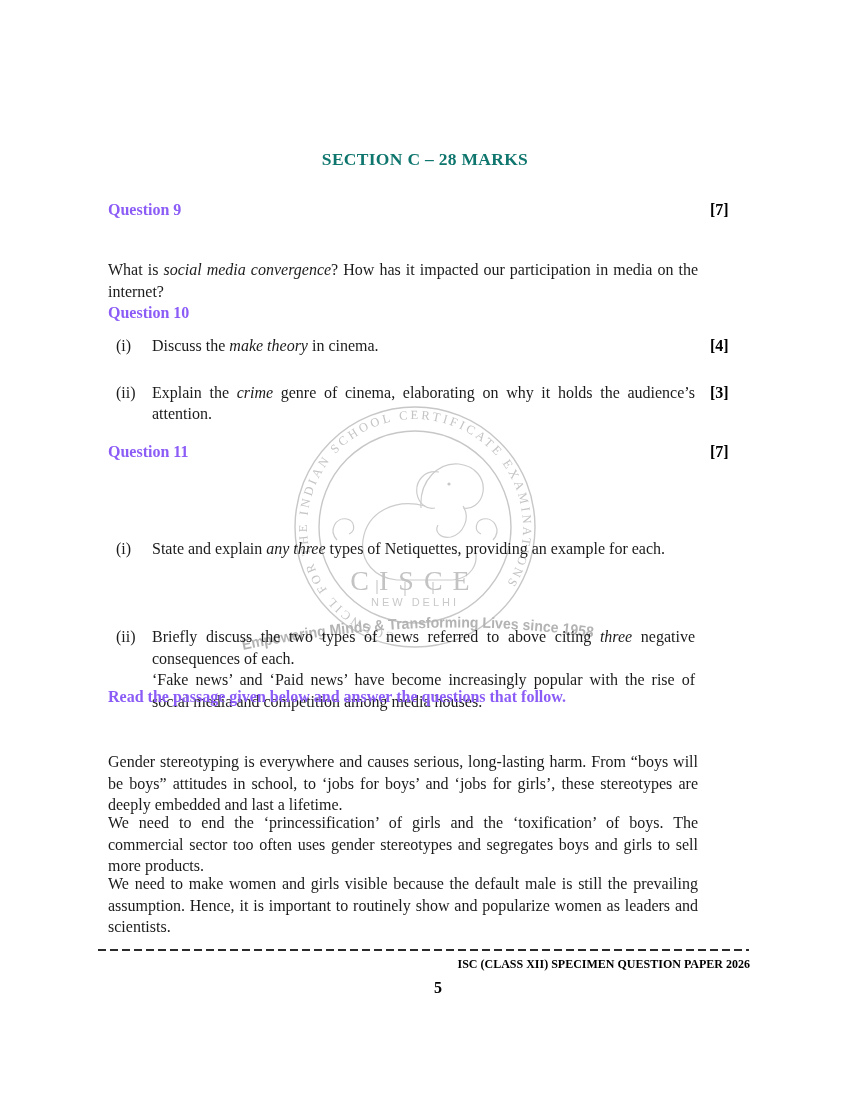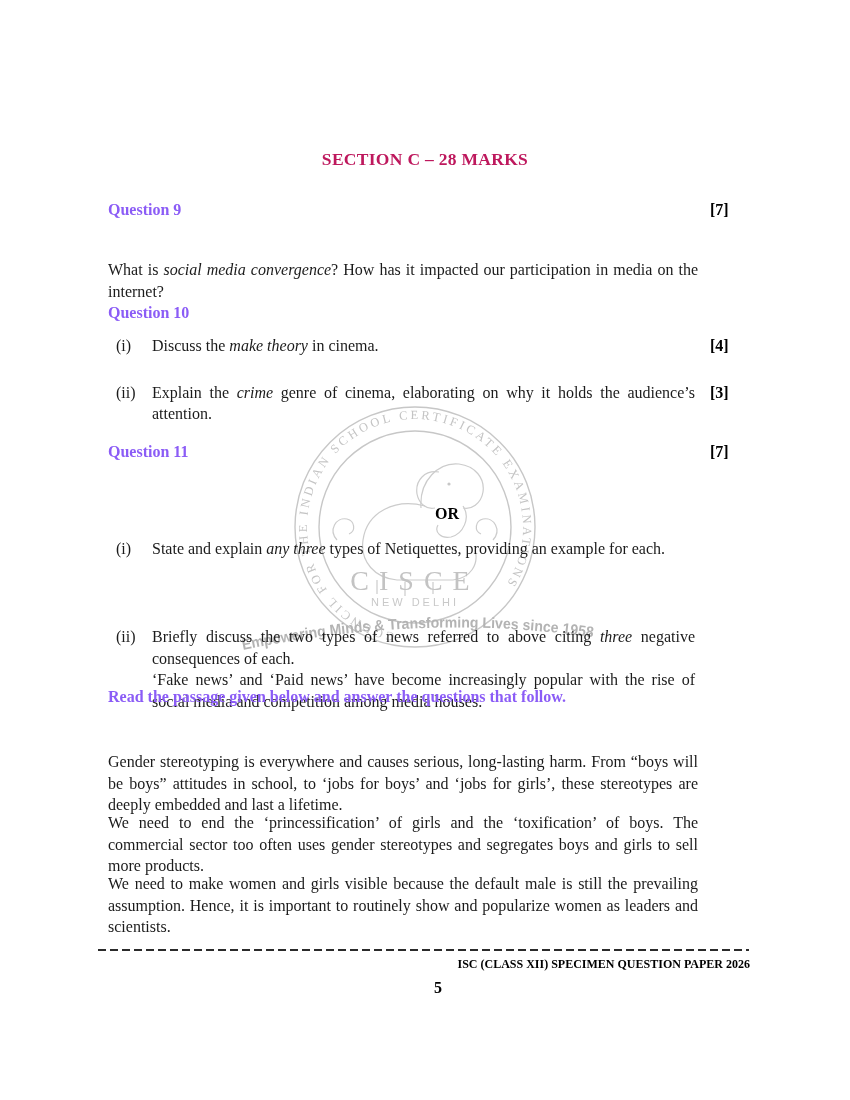--- a/index.html
+++ b/index.html
@@ -9,21 +9,21 @@
     width:850px; height:1100px;
     background:#ffffff;
     font-family:"Liberation Serif", serif;
     color:#1b1b1b;
     overflow:hidden;
   }
   .abs { position:absolute; }
   .content { left:108px; width:652px; }
   .section-title {
     top:149px; left:0; width:850px;
-    text-align:center; font-weight:bold; font-size:17.5px; color:#be185d;
+    text-align:center; font-weight:bold; font-size:17.5px; color:#0f766e;
     letter-spacing:0.3px; z-index:2;
   }
   .q-row { display:block; font-size:16px; z-index:2; }
   .q-label { font-weight:bold; color:#8b5cf6; }
   .marks { position:absolute; left:602px; top:0; font-weight:bold; color:#000; }
   .body-text {
     width:590px; font-size:16px; line-height:21.7px; text-align:justify; z-index:2;margin-top:33px;
   }
   .item { padding-left:44px; width:634px; position:relative; font-size:16px; line-height:21.7px; z-index:2; }
   .item .num { position:absolute; left:8px; top:0; }
@@ -109,21 +109,20 @@
   </div>
 
   <div class="abs content q-row" style="top:443px">
     <span class="q-label">Question 11</span>
     <span class="marks">[7]</span>
   </div>
   <div class="abs content item" style="top:473px">
     <span class="num">(i)</span>
     <span class="itxt" style="width:543px; text-align:left;"><span>State and explain </span><span class="it">any three</span><span> types of Netiquettes, providing an example for each.</span></span>
   </div>
-  <div class="abs content or-line" style="top:505px">OR</div>
   <div class="abs content item" style="top:536px">
     <span class="num">(ii)</span>
     <span class="itxt p2gap" style="width:543px;"><span>Briefly discuss the two types of news referred to above citing </span><span class="it">three</span><span> negative consequences of each.</span></span>
     <span class="itxt" style="width:543px;"><span>‘Fake news’ and ‘Paid news’ have become increasingly popular with the rise of social media and competition among media houses.</span></span>
   </div>
 
   <div class="abs content bold-line" style="top:688px">Read the passage given below and answer the questions that follow.</div>
   <div class="abs content body-text" style="top:718px">Gender stereotyping is everywhere and causes serious, long-lasting harm. From “boys will be boys” attitudes in school, to ‘jobs for boys’ and ‘jobs for girls’, these stereotypes are deeply embedded and last a lifetime.</div>
   <div class="abs content body-text" style="top:779px">We need to end the ‘princessification’ of girls and the ‘toxification’ of boys. The commercial sector too often uses gender stereotypes and segregates boys and girls to sell more products.</div>
   <div class="abs content body-text" style="top:840px">We need to make women and girls visible because the default male is still the prevailing assumption. Hence, it is important to routinely show and popularize women as leaders and scientists.</div>

